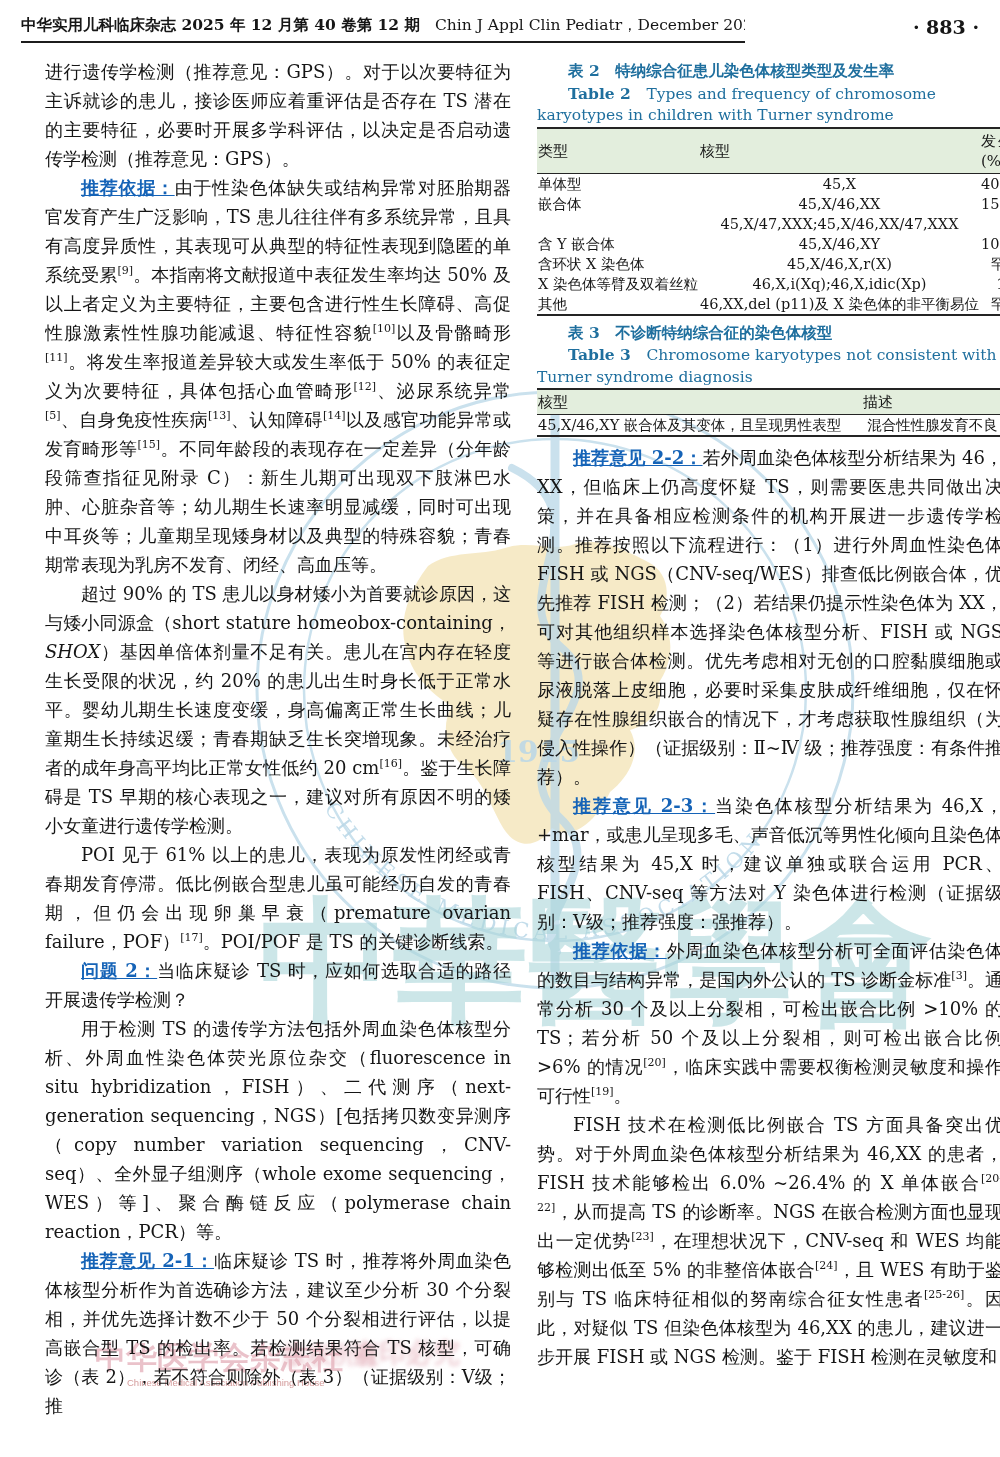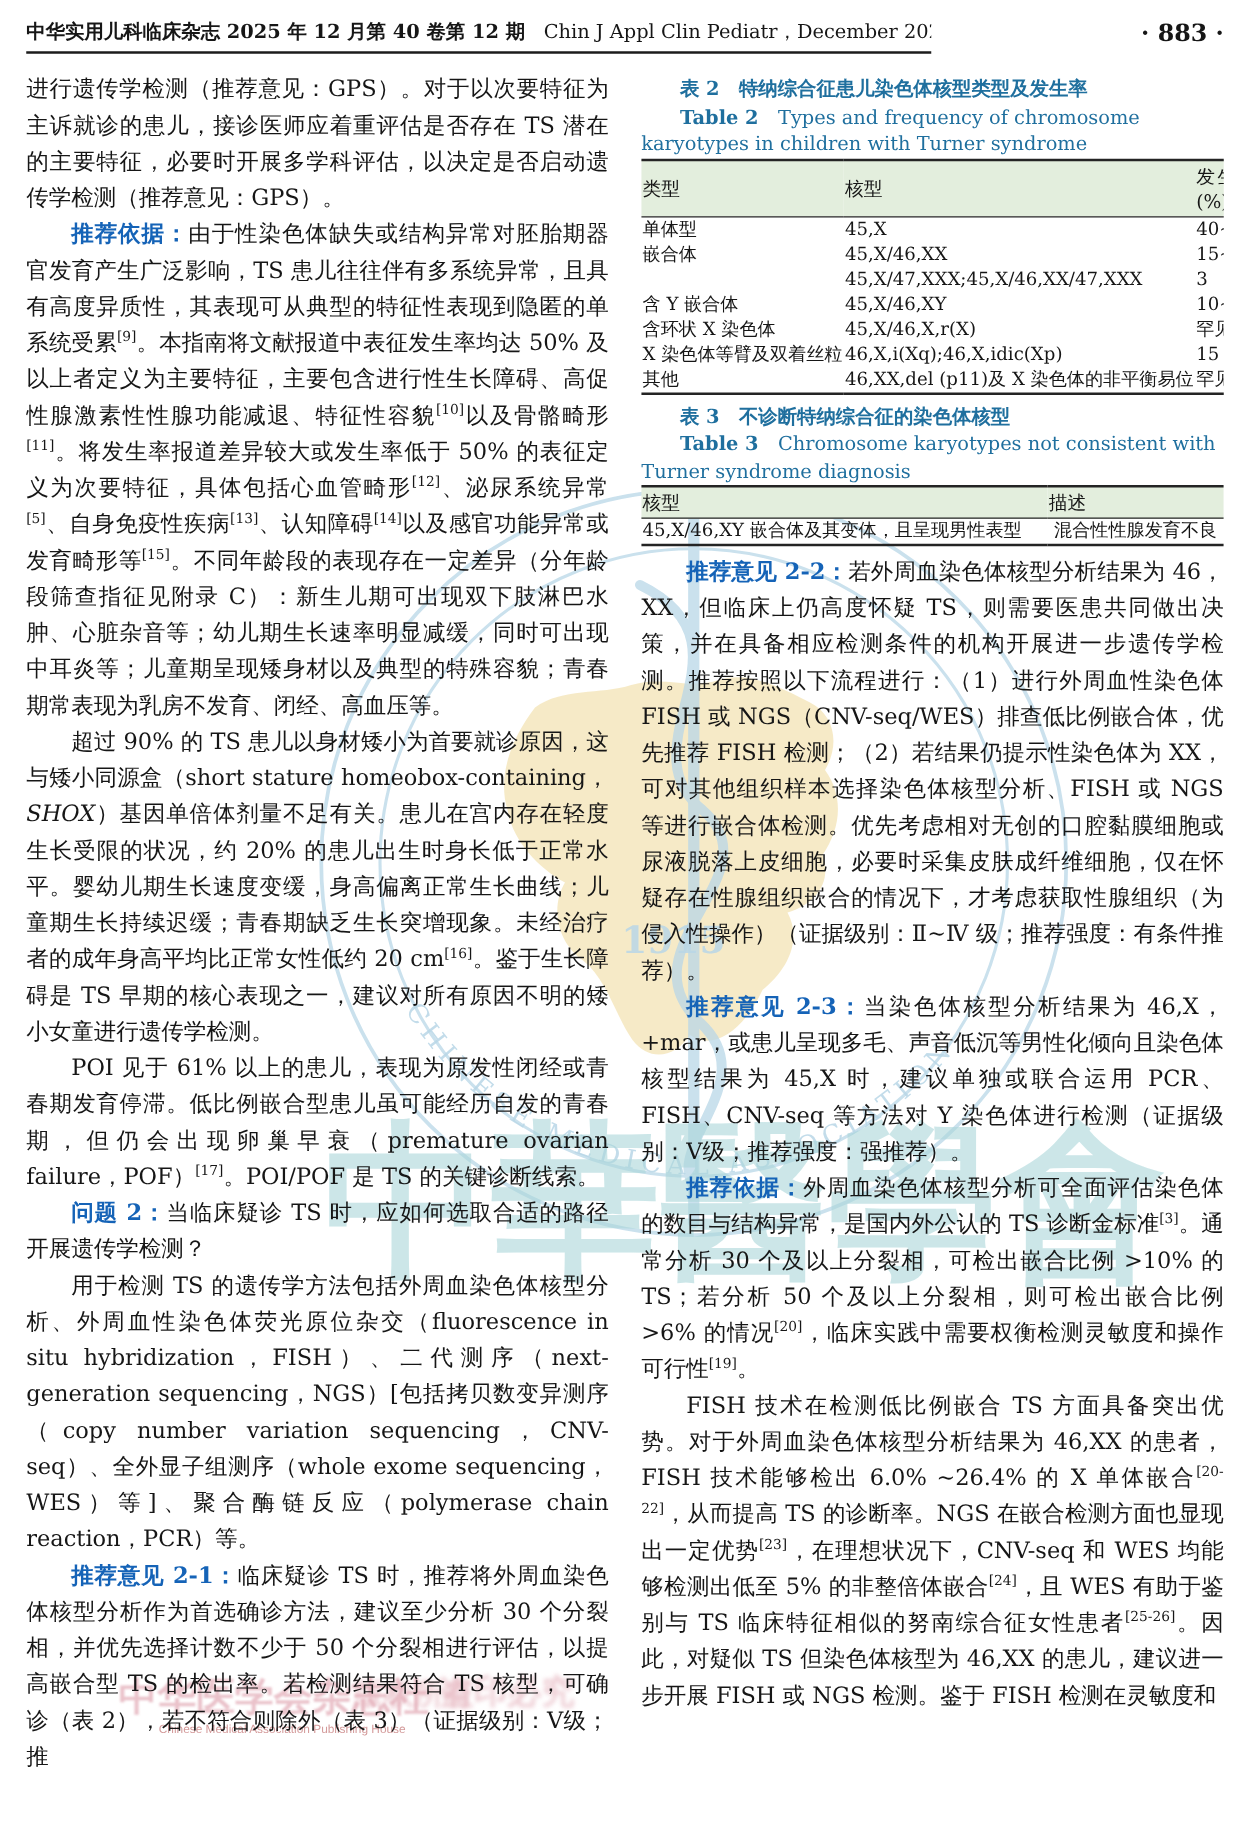--- a/index.html
+++ b/index.html
@@ -11,41 +11,41 @@
 
   .pagehead{position:absolute;left:21px;top:14px;width:958px;display:flex;
             justify-content:space-between;align-items:flex-start;}
   .headline{font-size:15.5px;line-height:22px;border-bottom:2px solid #1c1c1c;
             padding-bottom:5px;width:724px;white-space:nowrap;overflow:hidden;}
   .headline .zh{font-weight:bold;}
   .headline .en{font-weight:normal;margin-left:10px;}
   .pagenum{font-weight:bold;font-size:19px;line-height:22px;padding-top:2px;}
 
   .col{position:absolute;top:57px;width:466px;font-size:18px;line-height:29px;
-       text-align:justify;text-justify:inter-character;}
+       text-align:justify;text-justify:inter-character;margin-left:24px;}
   .col-left{left:21px;height:1400px;overflow:hidden;}
   .col-right{left:513px;height:1400px;overflow:hidden;}
   .col p{margin:0;text-indent:2em;}
   .col p.noindent{text-indent:0;}
-  .kw{color:#1563b7;font-weight:bold;}
+  .kw{color:#1563b7;font-weight:bold;text-decoration:underline;}
   .it{font-style:italic;}
   sup{font-size:11px;line-height:0;}
 
   .tblock{margin:3px 0 6px 0;}
   .cap{color:#1f6f9e;font-size:15.5px;line-height:21.5px;text-align:left;
        text-indent:0;margin:0 0 3px 0;}
   .cap .capno{font-weight:bold;}
   .cap-zh{font-weight:bold;}
   table{width:100%;border-collapse:collapse;font-size:14.5px;line-height:20px;
         border-top:2px solid #242424;border-bottom:2px solid #242424;}
   thead th{background:#e3eedd;font-weight:normal;border-bottom:1.5px solid #242424;
            padding:2px 1px;font-size:15px;}
   td{padding:0 1px;vertical-align:top;}
   .t-left{text-align:left;white-space:nowrap;}
-  .t-center{text-align:left;white-space:nowrap;}
+  .t-center{text-align:center;white-space:nowrap;}
   .t-wrap{text-align:center;white-space:normal;}
 </style>
 </head>
 <body>
 
 <div class="page">
 
   <svg class="wm" width="1000" height="1457" viewBox="0 0 1000 1457">
     <defs>
       <filter id="b1" x="-20%" y="-20%" width="140%" height="140%">

